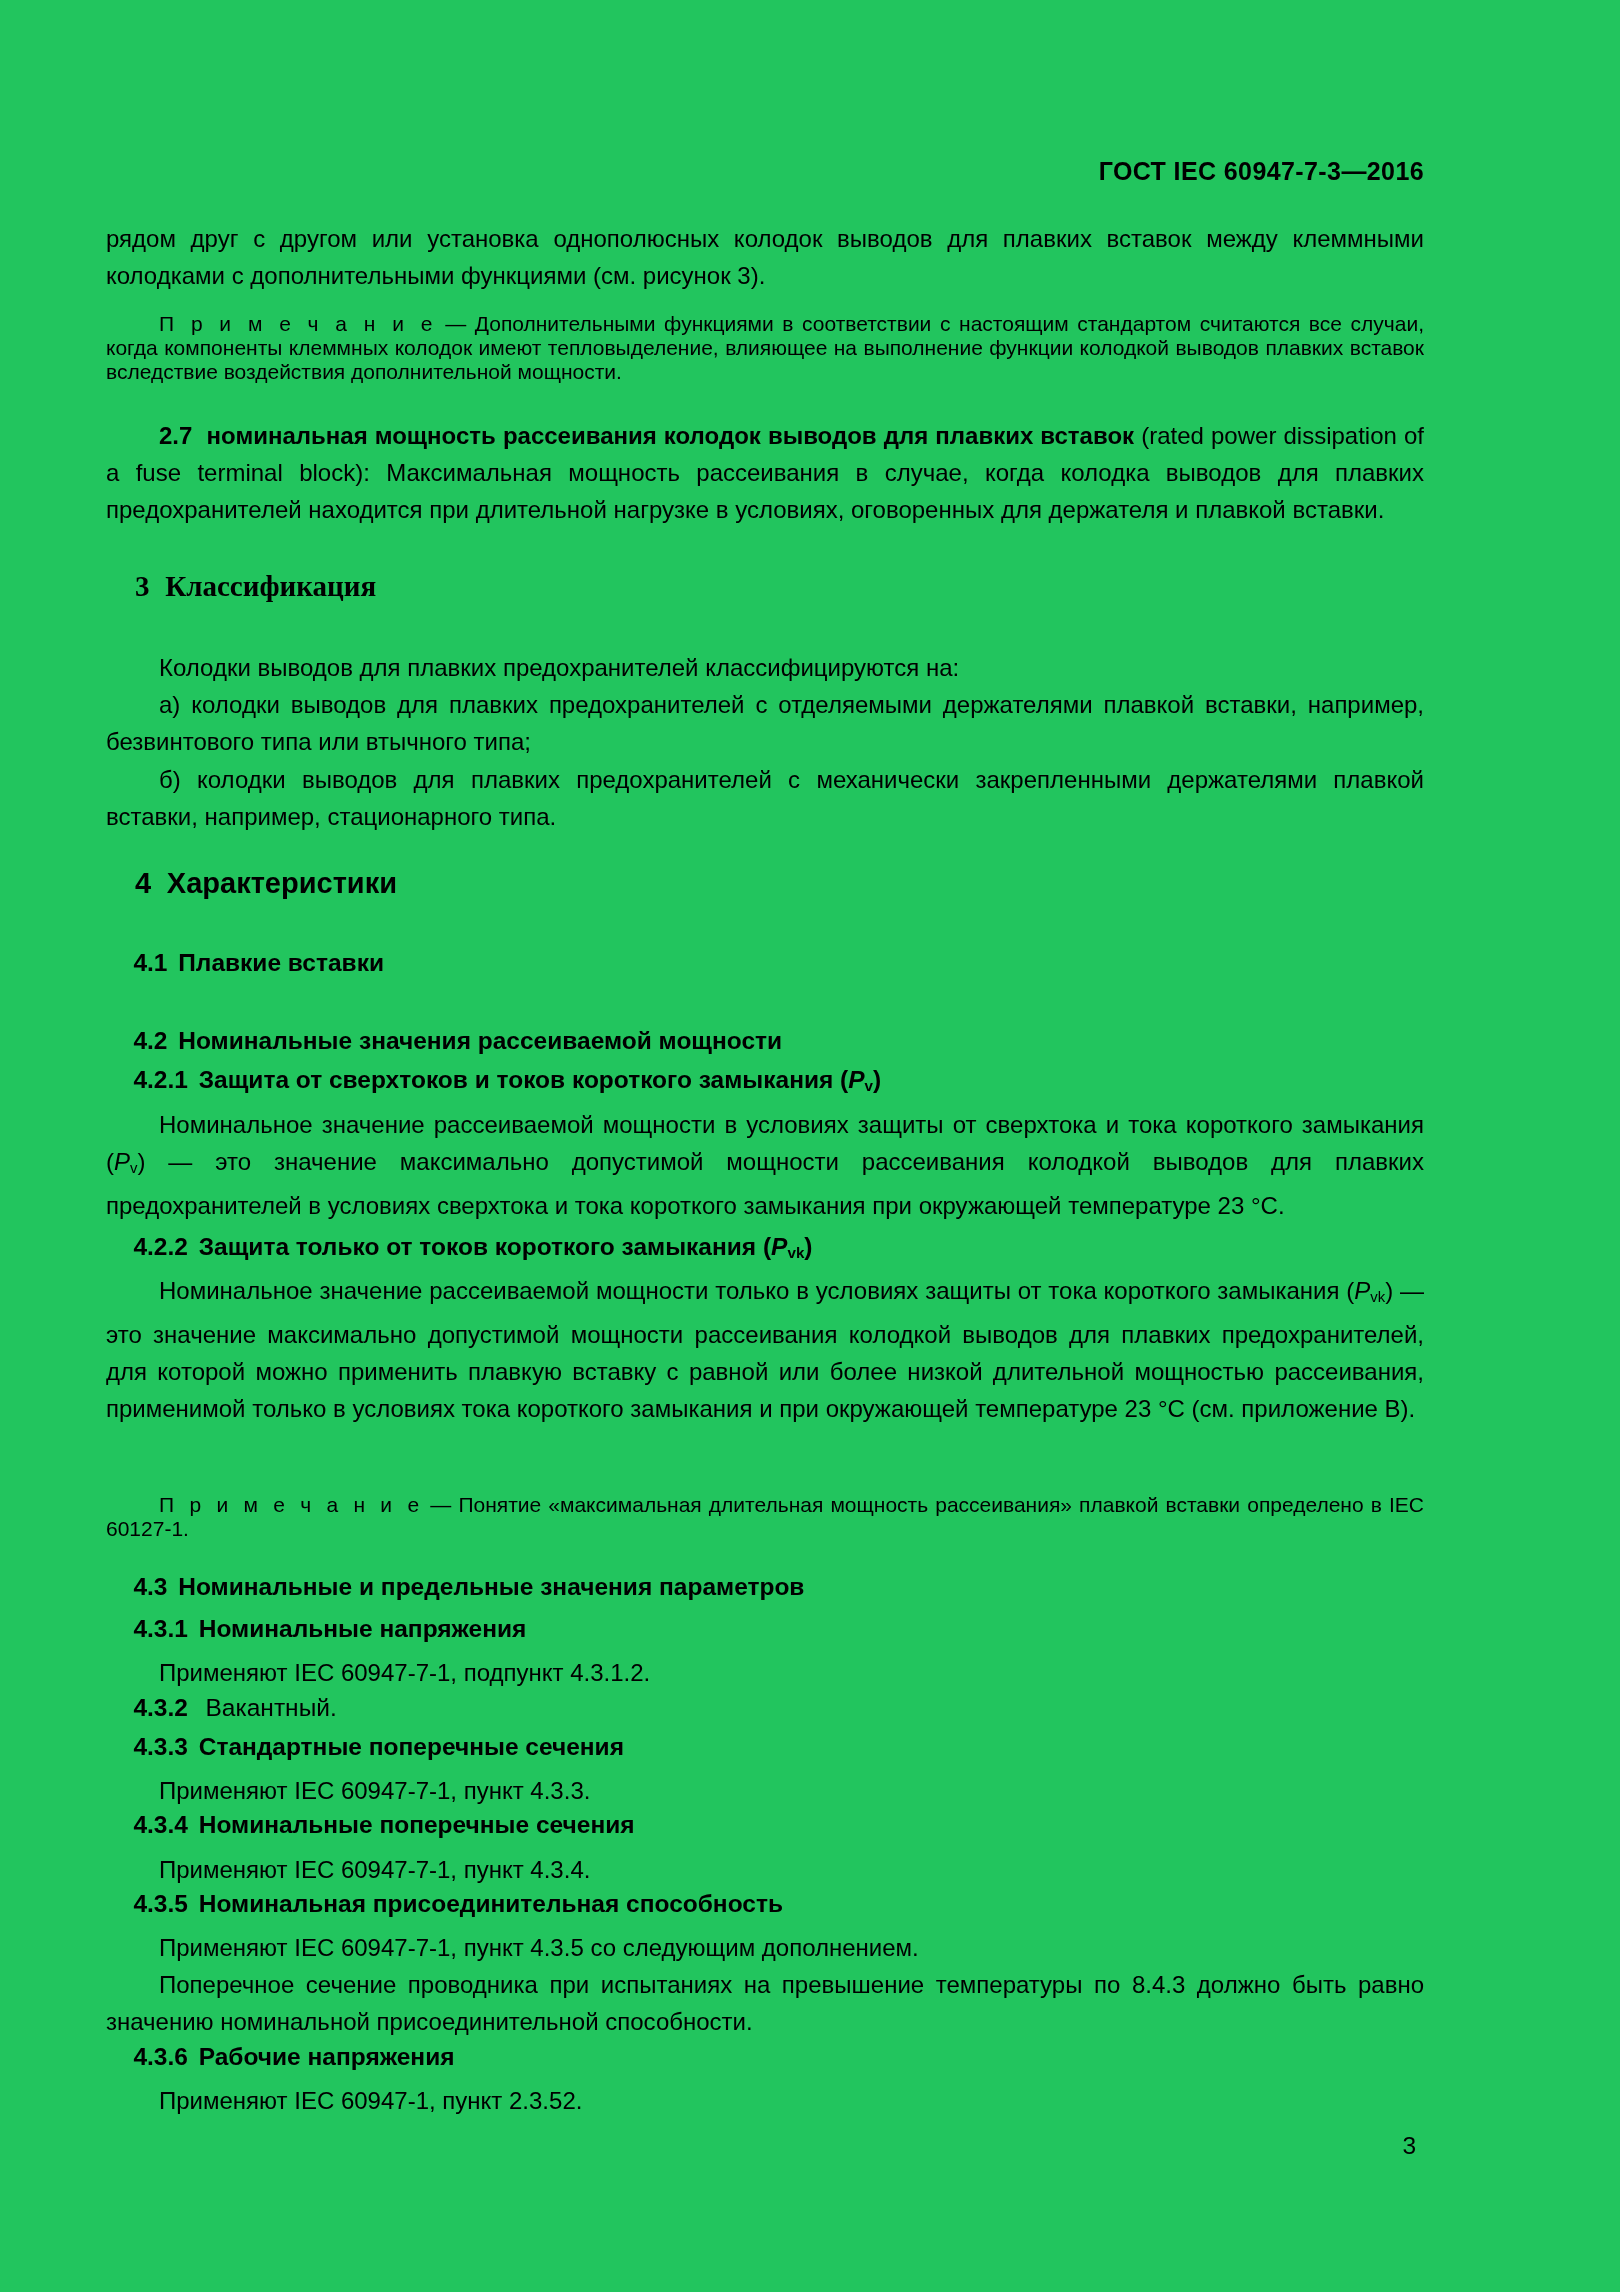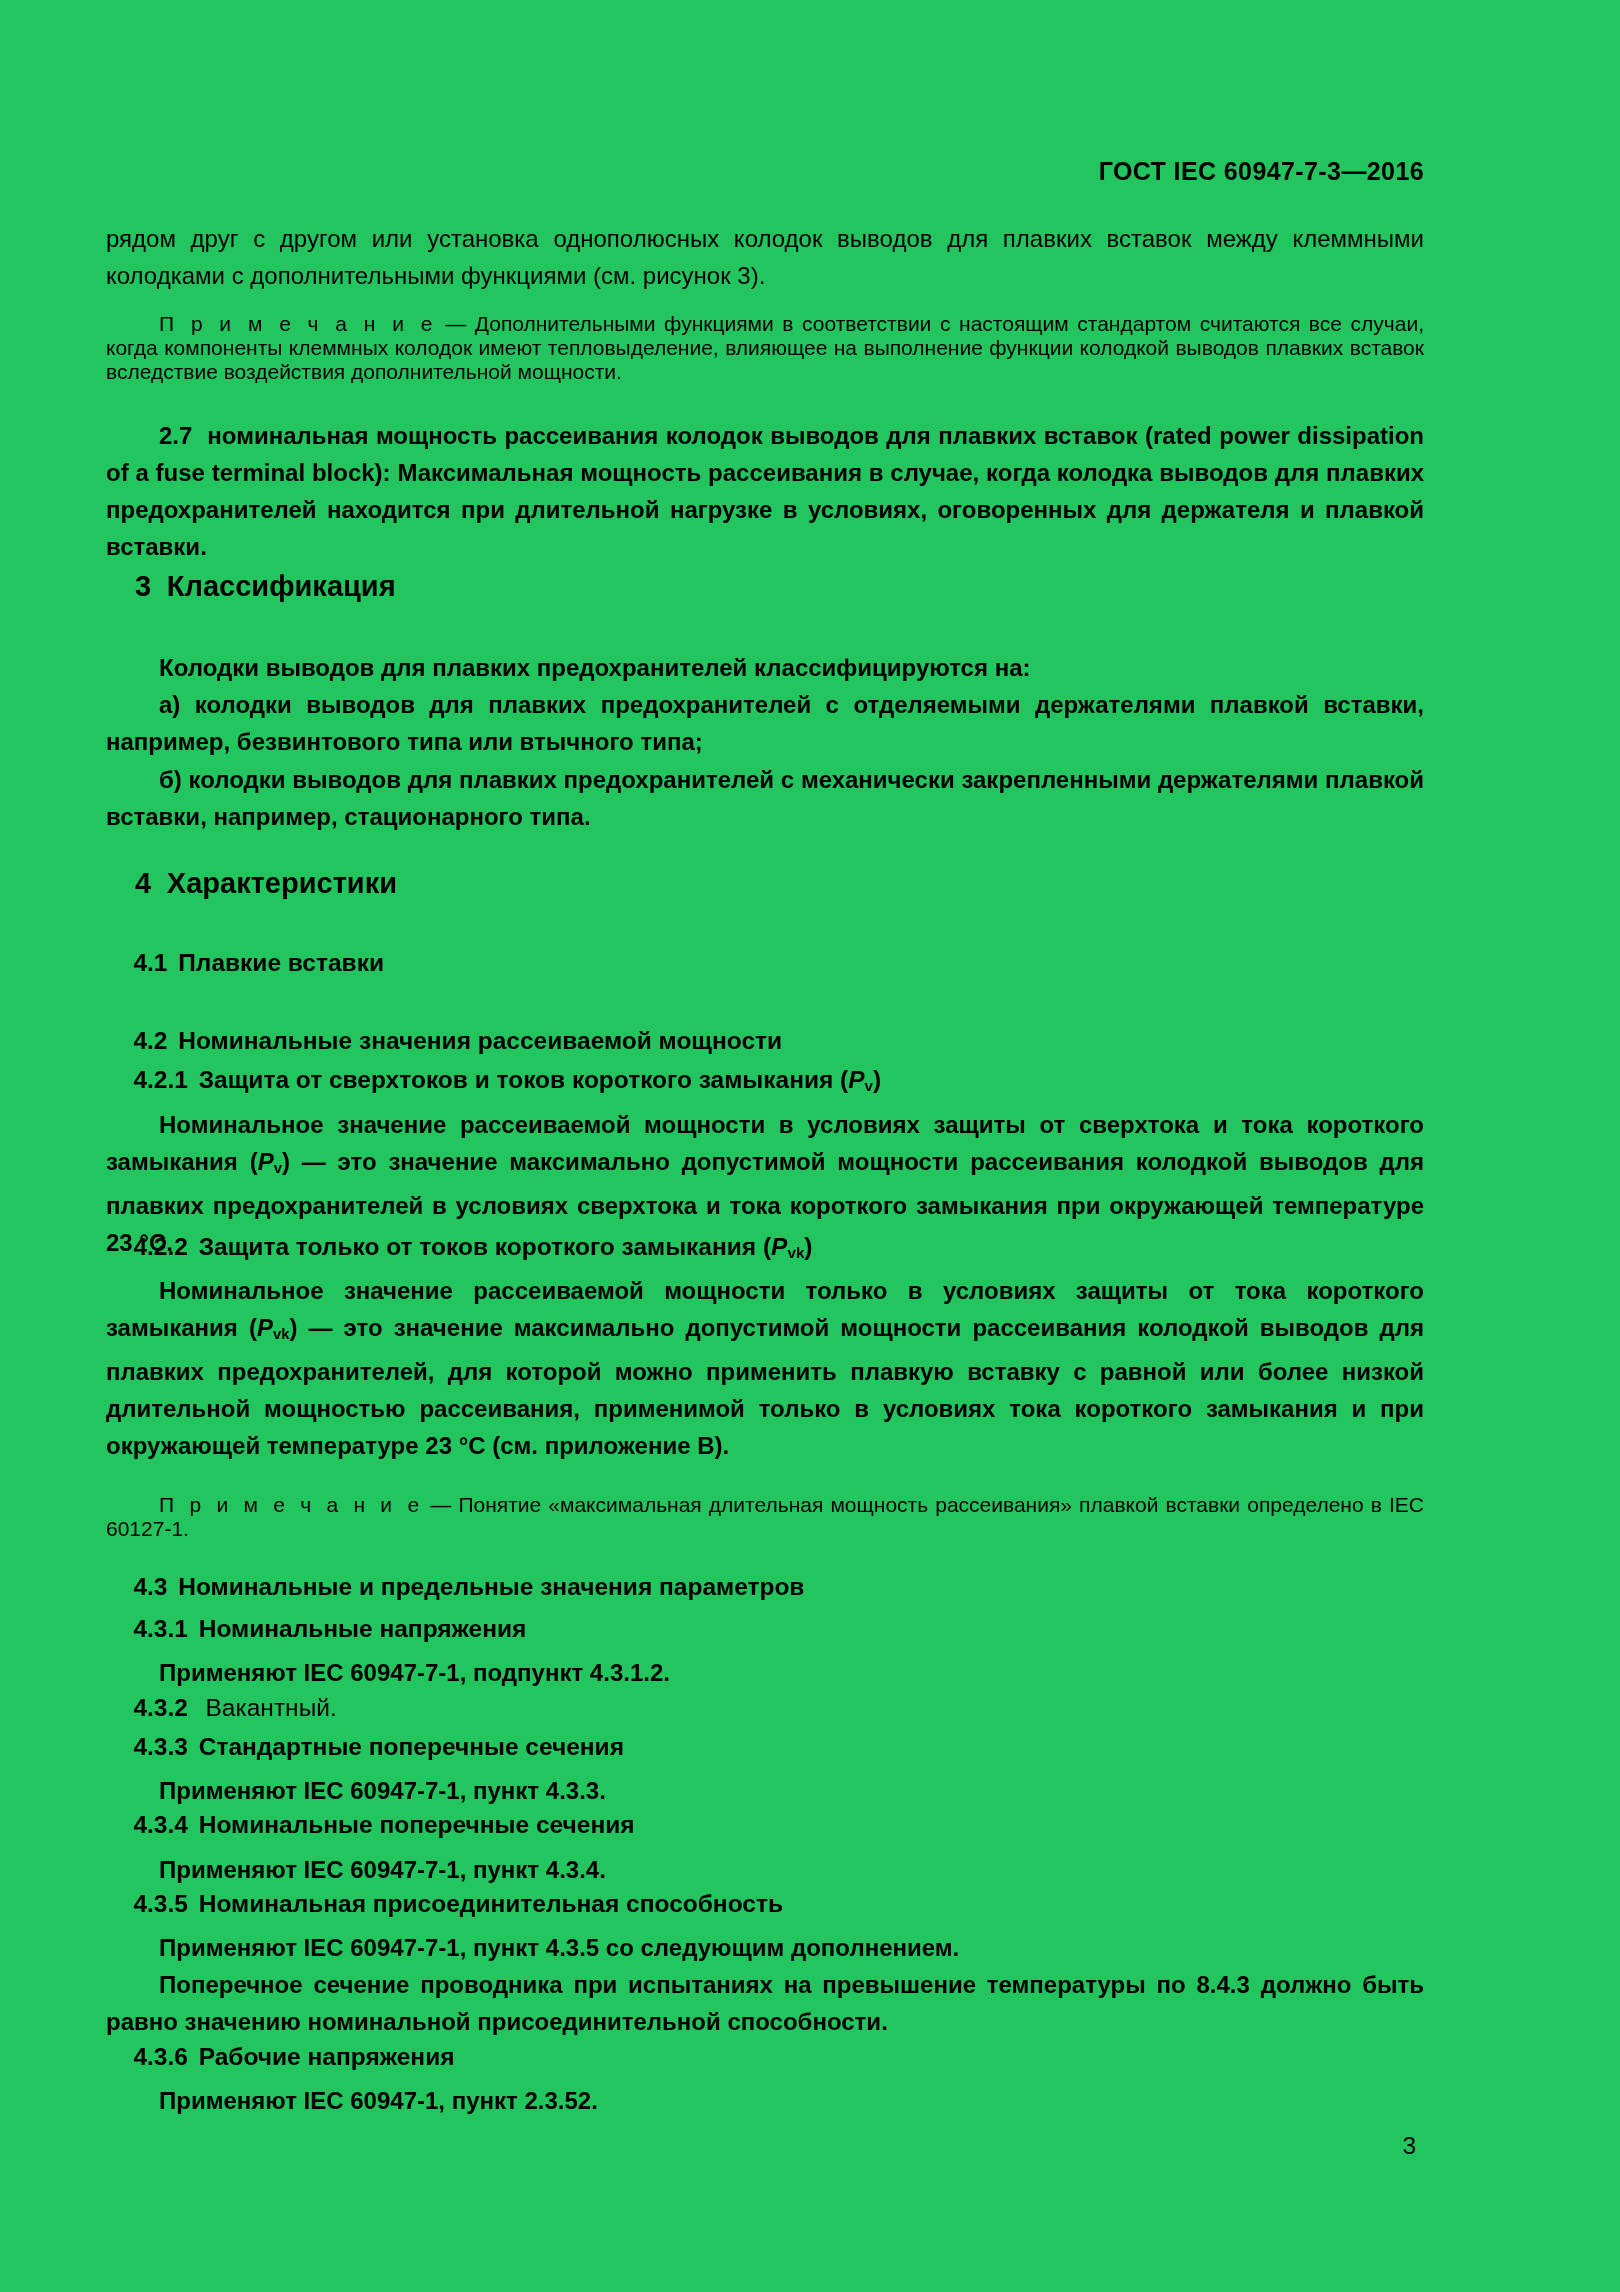--- a/index.html
+++ b/index.html
@@ -41,21 +41,21 @@
   
   .body-block {
     position: absolute;
     width: 1318px;
     font-size: 24px;
     line-height: 37px;
     text-align: justify;
     text-justify: inter-word;
     hyphens: manual;
   }
-  .indent { text-indent: 53px; font-weight: bold; }
+  .indent { text-indent: 53px; }
 
   
   .note-block {
     position: absolute;
     width: 1318px;
     font-size: 21px;
     line-height: 24px;
     text-align: justify;
     text-indent: 53px;
   }
@@ -124,21 +124,21 @@
     <div class="body-block just-last-full" style="top:220px;">рядом друг с другом или установка однополюсных колодок выводов для плавких вставок между клеммными колодками с дополнительными функциями (см. рисунок 3).</div>
 
     <div class="note-block" style="top:312px;">
       <span class="note-label">П р и м е ч а н и е</span><span> — Дополнительными функциями в соответствии с настоящим стандартом считаются все случаи, когда компоненты клеммных колодок имеют тепловыделение, влияющее на выполнение функции колодкой выводов плавких вставок вследствие воздействия дополнительной мощности.</span>
     </div>
 
     <div class="body-block indent" style="top:417px;">
       <b>2.7</b>&nbsp;&nbsp;<b>номинальная мощность рассеивания колодок выводов для плавких вставок</b><span> (rated power dissipation of a fuse terminal block):</span><span>  Максимальная мощность рассеивания в случае, когда колодка выводов для плавких предохранителей находится при длительной нагрузке в условиях, оговоренных для держателя и плавкой вставки.</span>
     </div>
 
-    <div class="h1" style="top:570px;">
+    <div class="h1" style="top:570px;font-family:Liberation Serif, serif;">
       <span class="num">3</span><span>Классификация</span>
     </div>
 
     <div class="para indent" style="top:649px;">Колодки выводов для плавких предохранителей классифицируются на:</div>
 
     <div class="body-block indent just-last-full" style="top:686px;">а)  колодки выводов для плавких предохранителей с отделяемыми держателями плавкой вставки, например, безвинтового типа или втычного типа;</div>
 
     <div class="body-block indent just-last-full" style="top:761px;">б)  колодки выводов для плавких предохранителей с механически закрепленными держателями плавкой вставки, например, стационарного типа.</div>
 
     <div class="h1" style="top:867px;">

